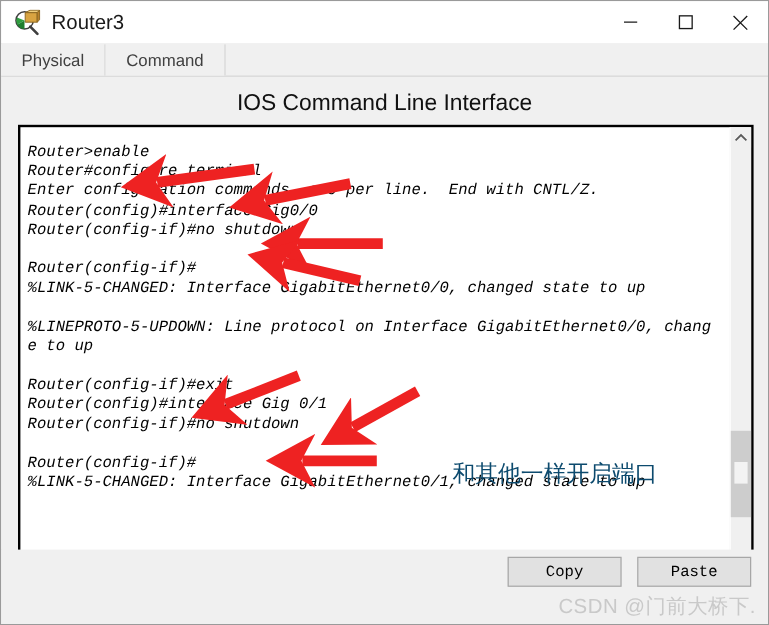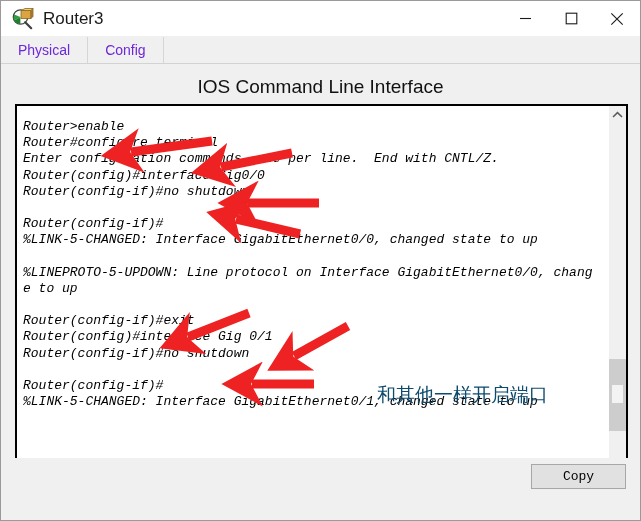--- a/index.html
+++ b/index.html
@@ -83,21 +83,21 @@
     height: 1px;
     background: transparent;
   }
   .tab {
     height: 26px;
     padding: 10px 17px;
     display: flex;
     align-items: center;
     justify-content: center;
     font-size: 14px;
-    color: #6d28d9;
+    color: #404040;
     background: #f0f0f0;
     border-right: 1px solid #d6d6d6;
     box-sizing: border-box;
     white-space: nowrap;
   }
   .tab.active {
     background: #ffffff;
     border-right: 1px solid #d6d6d6;
     height: 27px;
     position: relative;
@@ -277,21 +277,21 @@
       <div class="win-btn">
         <svg width="14" height="14" viewBox="0 0 14 14">
             <path d="M1.3 1.3 L12.7 12.7 M12.7 1.3 L1.3 12.7" stroke="#1a1a1a" stroke-width="1.1"></path>
           </svg>
       </div>
     </div>
   </div>
 
   <div id="tab-strip">
     <div class="tab">Physical</div>
-    <div class="tab">Config</div>
+    <div class="tab">Command</div>
   </div>
 
   <div id="content">
     <div id="cli-heading">IOS Command Line Interface</div>
 
     <div id="terminal-wrap">
       <div id="terminal-text"><span class="ln">Router&gt;enable</span><span class="ln">Router#configure terminal</span><span class="ln">Enter configuration commands, one per line.  End with CNTL/Z.</span><span class="ln">Router(config)#interface Gig0/0</span><span class="ln">Router(config-if)#no shutdown</span><span class="ln"></span><span class="ln">Router(config-if)#</span><span class="ln">%LINK-5-CHANGED: Interface GigabitEthernet0/0, changed state to up</span><span class="ln"></span><span class="ln">%LINEPROTO-5-UPDOWN: Line protocol on Interface GigabitEthernet0/0, chang</span><span class="ln">e to up</span><span class="ln"></span><span class="ln">Router(config-if)#exit</span><span class="ln">Router(config)#interface Gig 0/1</span><span class="ln">Router(config-if)#no shutdown</span><span class="ln"></span><span class="ln">Router(config-if)#</span><span class="ln">%LINK-5-CHANGED: Interface GigabitEthernet0/1, changed state to up</span><span class="ln"></span></div>
 
       <div id="term-scrollbar">
         <div class="sb-arrow">
@@ -309,21 +309,23 @@
               <path d="M1 2 L5.5 6.4 L10 2" fill="none" stroke="#5a5a5a" stroke-width="1.5"></path>
             </svg>
         </div>
       </div>
     </div>
   </div>
 
   <div id="bottom-bar">
     <div id="btn-row">
       <div class="gbtn">Copy</div>
+      <div class="gbtn">Paste</div>
     </div>
+    <div id="watermark">CSDN @门前大桥下.</div>
   </div>
 </div>
 
 <svg id="annotations" viewBox="0 0 641 521">
   <defs>
     <marker id="ah" markerWidth="5" markerHeight="5" refX="1.2" refY="2.5" orient="auto">
       <path d="M0,0 L4.6,2.5 L0,5 L1.3,2.5 Z" fill="#ee2222"></path>
     </marker>
   </defs>
   <g id="arrow-group">

